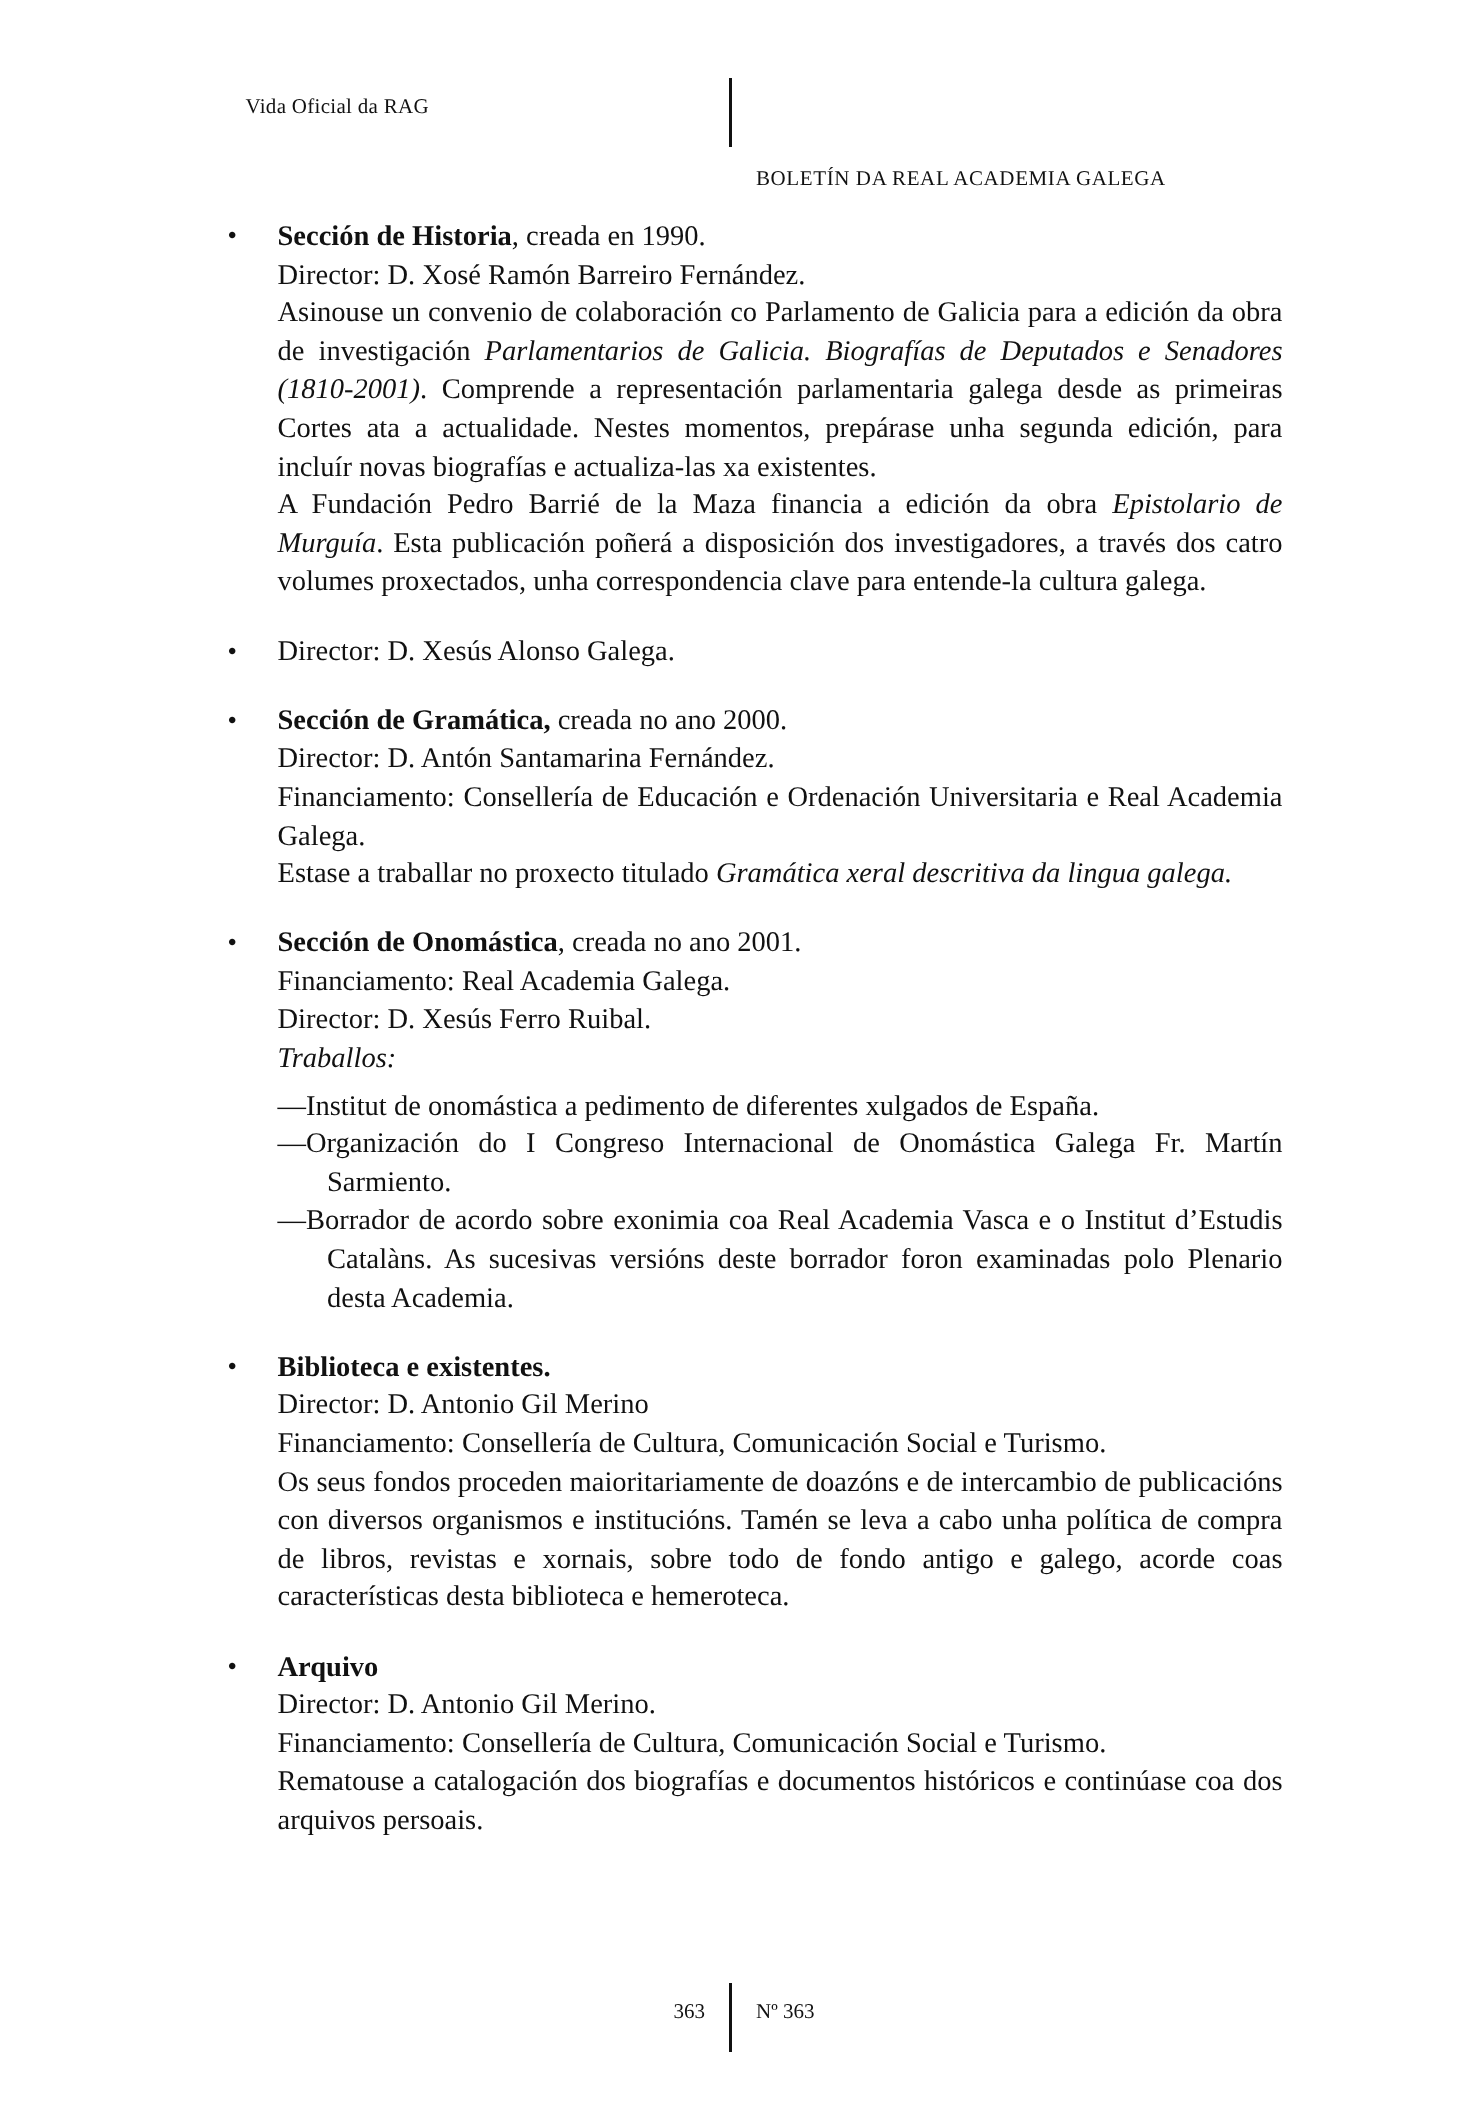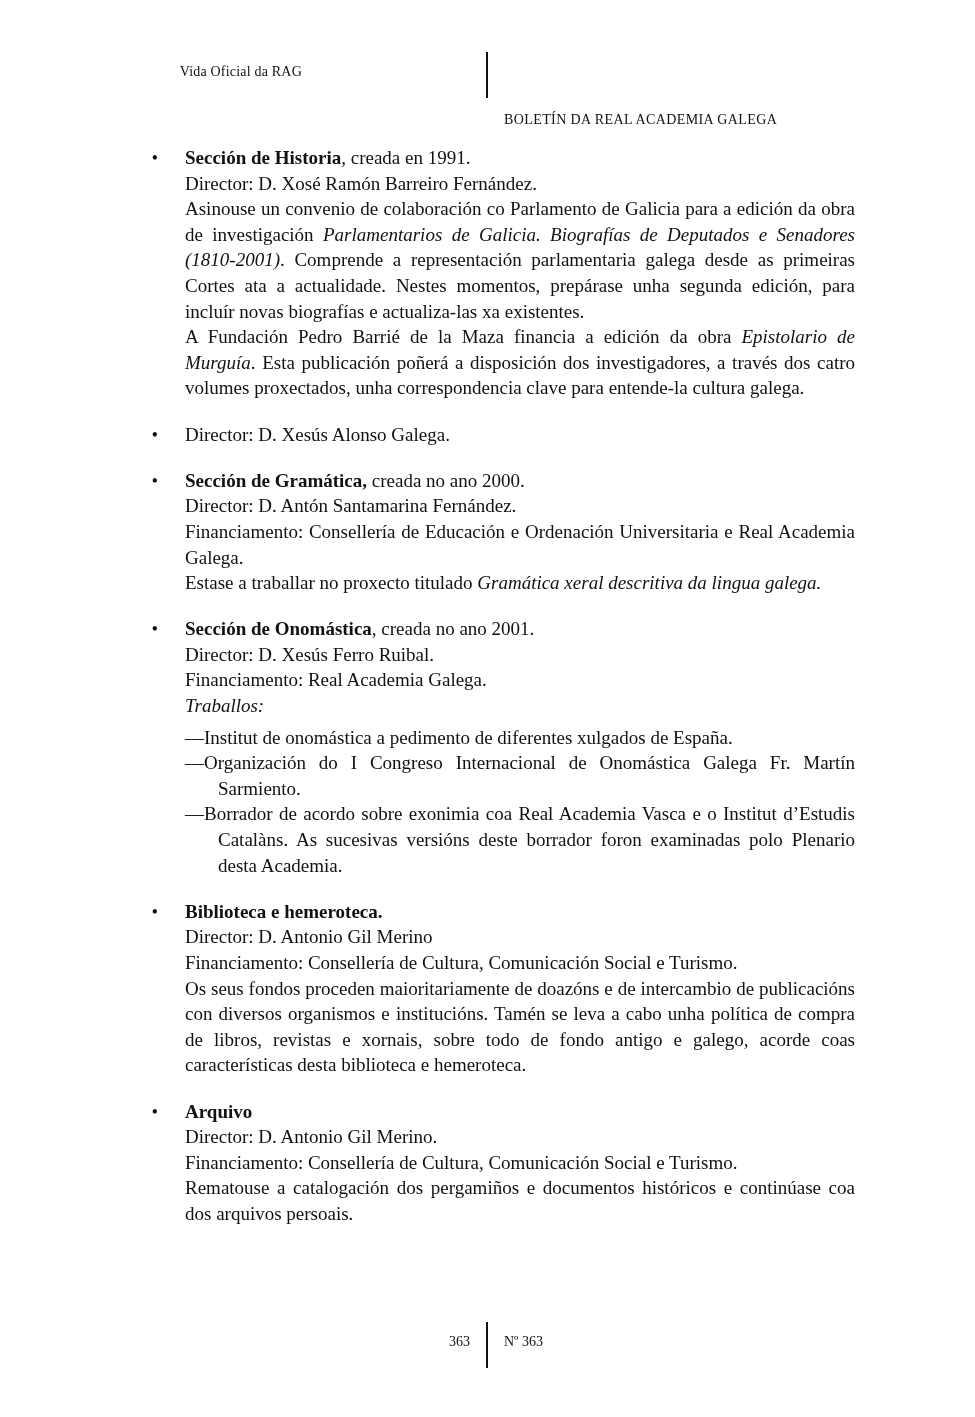--- a/index.html
+++ b/index.html
@@ -14,21 +14,20 @@
       overflow: hidden;
       color: #111111;
       font-family: "Liberation Serif", "DejaVu Serif", serif;
     }
     .running-header {
       position: absolute;
       top: 52px;
       left: 0;
       width: 786px;
       height: 48px;
-      padding-left: 16px;
     }
     .running-header .left {
       position: absolute;
       right: 500px;
       top: 12px;
       font-size: 14px;
       letter-spacing: 0.2px;
       white-space: nowrap;
     }
     .running-header .divider {
@@ -119,21 +118,21 @@
   <span class="left">Vida Oficial da RAG</span>
   <span class="divider"></span>
   <span class="right">BOLETÍN DA REAL ACADEMIA GALEGA</span>
 </div>
 
 <div class="content">
 
   <div class="section">
     <span class="bullet">•</span>
     <div class="heading-line">
-      <span class="title">Sección de Historia</span><span>, creada en 1991.</span>
+      <span class="title">Sección de Historia</span><span>, creada en 1990.</span>
     </div>
     <div class="line">Director: D. Xosé Ramón Barreiro Fernández.</div>
     <div class="para">
       <span>Asinouse un convenio de colaboración co Parlamento de Galicia para a edición da obra de investigación </span><em>Parlamentarios de Galicia. Biografías de Deputados e Senadores (1810-2001)</em><span>. Comprende a representación parlamentaria galega desde as primeiras Cortes ata a actualidade. Nestes momentos, prepárase unha segunda edición, para incluír novas biografías e actualiza-las xa existentes.</span>
     </div>
     <div class="para">
       <span>A Fundación Pedro Barrié de la Maza financia a edición da obra </span><em>Epistolario de Murguía</em><span>. Esta publicación poñerá a disposición dos investigadores, a través dos catro volumes proxectados, unha correspondencia clave para entende-la cultura galega.</span>
     </div>
   </div>
 
@@ -152,46 +151,46 @@
     <div class="para">
       <span>Estase a traballar no proxecto titulado </span><em>Gramática xeral descritiva da lingua galega.</em>
     </div>
   </div>
 
   <div class="section">
     <span class="bullet">•</span>
     <div class="heading-line">
       <span class="title">Sección de Onomástica</span><span>, creada no ano 2001.</span>
     </div>
+    <div class="line">Financiamento: Real Academia Galega.</div>
     <div class="line">Director: D. Xesús Ferro Ruibal.</div>
-    <div class="line">Financiamento: Real Academia Galega.</div>
     <div class="line" style="margin-bottom:6px;font-style:italic;">Traballos:</div>
     <div class="dash-item">—Institut de onomástica a pedimento de diferentes xulgados de España.</div>
     <div class="dash-item">—Organización do I Congreso Internacional de Onomástica Galega Fr. Martín Sarmiento.</div>
     <div class="dash-item">—Borrador de acordo sobre exonimia coa Real Academia Vasca e o Institut d’Estudis Catalàns. As sucesivas versións deste borrador foron examinadas polo Plenario desta Academia.</div>
   </div>
 
   <div class="section">
     <span class="bullet">•</span>
     <div class="heading-line">
-      <span class="title">Biblioteca e hemeroteca.</span>
+      <span class="title">Biblioteca e existentes.</span>
     </div>
     <div class="line">Director: D. Antonio Gil Merino</div>
     <div class="line">Financiamento: Consellería de Cultura, Comunicación Social e Turismo.</div>
     <div class="para">Os seus fondos proceden maioritariamente de doazóns e de intercambio de publicacións con diversos organismos e institucións. Tamén se leva a cabo unha política de compra de libros, revistas e xornais, sobre todo de fondo antigo e galego, acorde coas características desta biblioteca e hemeroteca.</div>
   </div>
 
   <div class="section">
     <span class="bullet">•</span>
     <div class="heading-line">
       <span class="title">Arquivo</span>
     </div>
     <div class="line">Director: D. Antonio Gil Merino.</div>
     <div class="line">Financiamento: Consellería de Cultura, Comunicación Social e Turismo.</div>
-    <div class="para">Rematouse a catalogación dos pergamiños e documentos históricos e continúase coa dos arquivos persoais.</div>
+    <div class="para">Rematouse a catalogación dos biografías e documentos históricos e continúase coa dos arquivos persoais.</div>
   </div>
 
 </div>
 
 <div class="page-footer">
   <span class="num">363</span>
   <span class="divider"></span>
   <span class="issue">Nº 363</span>
 </div>
 

